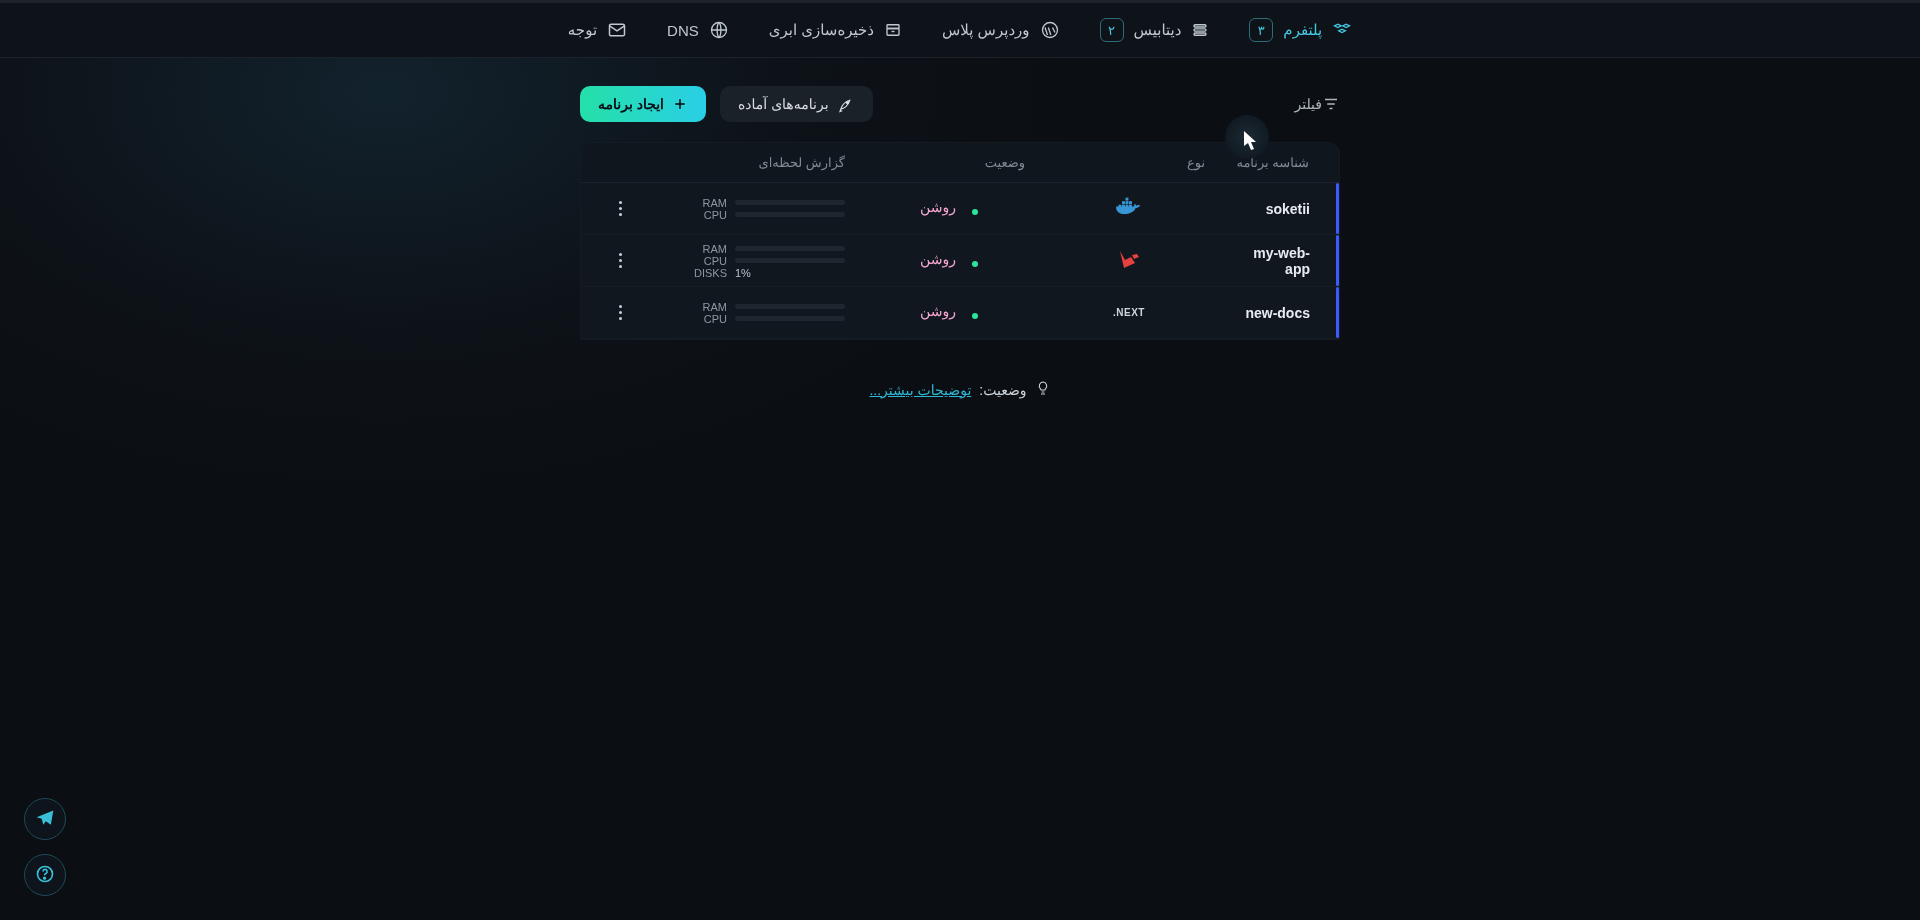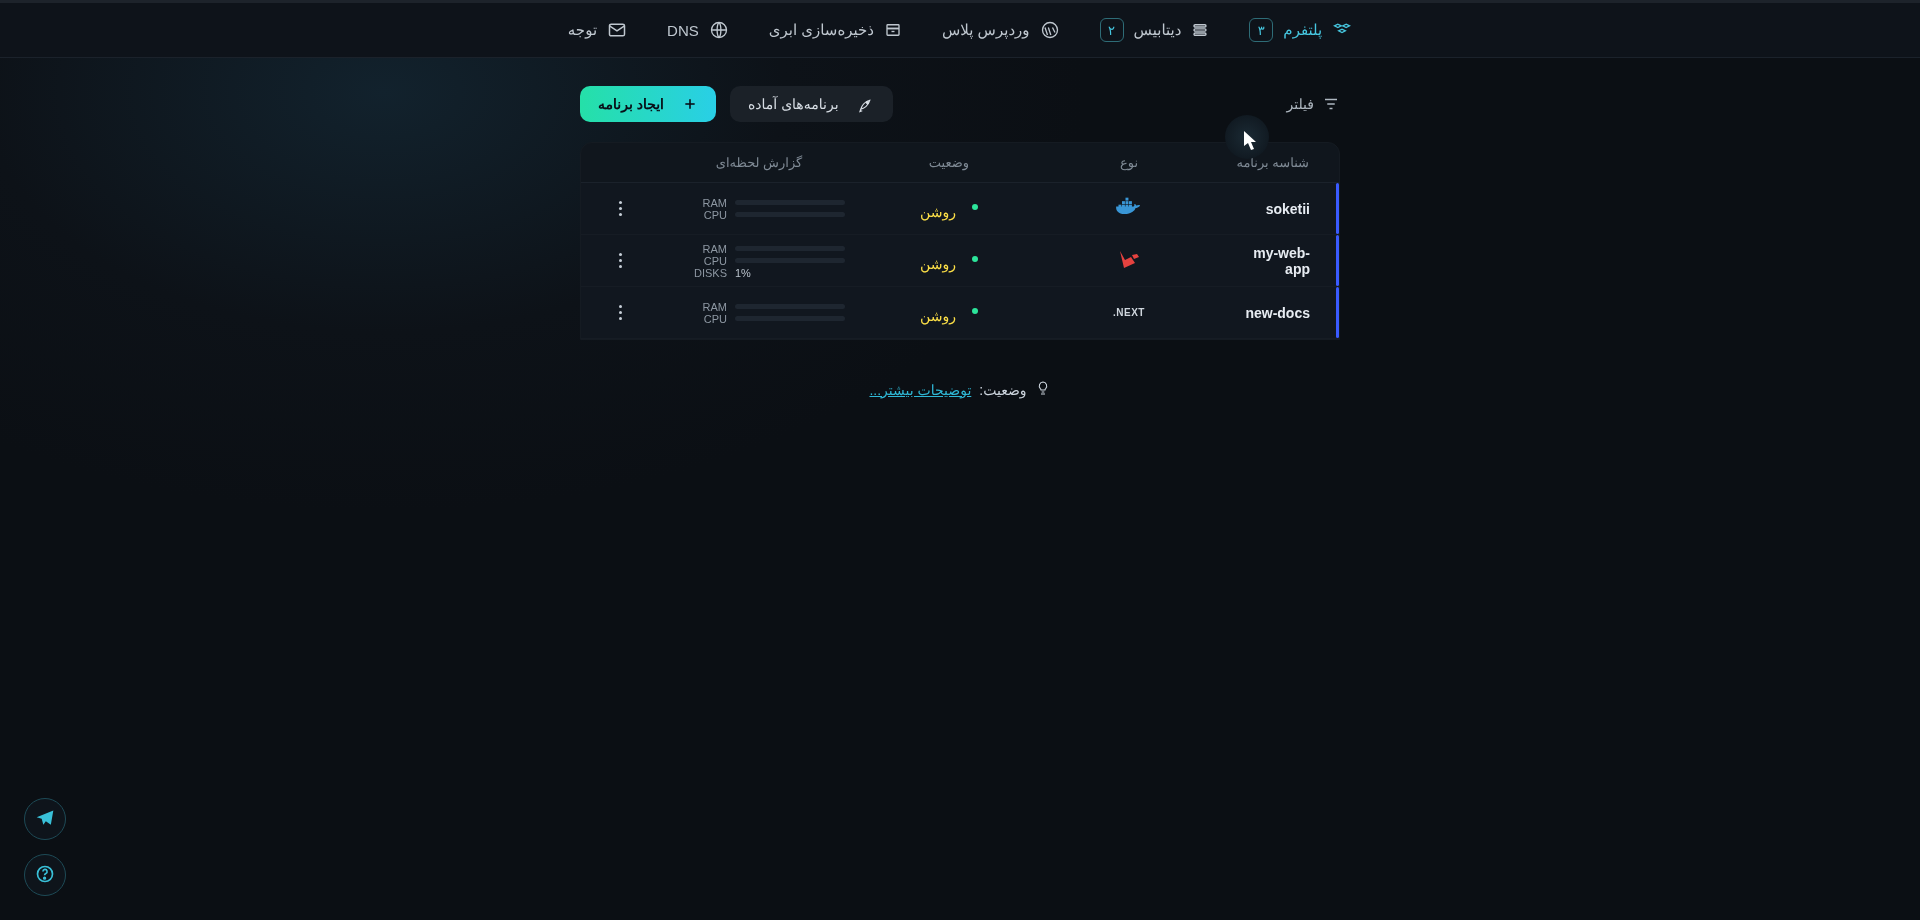--- a/index.html
+++ b/index.html
@@ -44,26 +44,26 @@
   padding-top:28px;
 }
 .container{width:760px}
 
 
 .header-row{
   display:flex;align-items:center;justify-content:space-between;
   margin-bottom:20px;
 }
 .filter{
-  display:flex;align-items:center;gap:8px;color:#aeb7c0;cursor:pointer
+  display:flex;align-items:center;color:#aeb7c0;cursor:pointer
 }
 .header-btns{display:flex;gap:14px}
 .btn{
   height:36px;padding:0 18px;border-radius:10px;
-  display:inline-flex;align-items:center;gap:18px;
+  display:inline-flex;align-items:center;gap:8px;
   font-size:14px;cursor:pointer;border:none;
 }
 .btn-primary{
   background:linear-gradient(90deg,#25e0a8 0%,#29cfe6 100%);
   color:#081018;font-weight:600;
 }
 .btn-dark{
   background:#1b2128;color:#d7dde4;justify-content:flex-end;
 }
 .rocket svg,.plus svg,.filter svg{display:block}
@@ -73,40 +73,40 @@
   background:#10161d;border-radius:12px 12px 0 0;overflow:hidden;
   border:1px solid #151b22;
 }
 .thead{
   display:grid;
   grid-template-columns:120px 180px 180px 200px 1fr;
   align-items:center;height:40px;
   color:#7f8a95;font-size:13px;
   border-bottom:1px solid #1b222b;
 }
-.thead>div{padding:0 14px;text-align:center}
+.thead>div{padding:0 14px;}
 .thead .th-name{text-align:right;padding-right:30px}
 
 .row{
   position:relative;
   display:grid;
   grid-template-columns:120px 180px 180px 200px 1fr;
   align-items:center;min-height:52px;
   border-bottom:1px solid #161c24;
   background:#11171f;
   cursor:pointer;
 }
 .row::before{
   content:"";position:absolute;right:0;top:0;bottom:0;width:3px;
   background:#3a5bff;border-radius:2px;
 }
 .cell{padding:6px 14px;text-align:center;color:#e7ecf2}
 .cell.name{text-align:right;padding-right:29px;font-weight:600;direction:ltr;text-align:right}
 .cell.type{display:flex;justify-content:center}
-.status{display:inline-flex;align-items:flex-start;gap:16px;color:#fde047}
+.status{display:inline-flex;align-items:flex-end;gap:16px;color:#f9a8d4}
 .dot{width:6px;height:6px;border-radius:50%;background:#2ce59b;display:inline-block}
 
 .metrics{display:flex;flex-direction:column;align-items:flex-start;direction:ltr;padding-left:18px}
 .metric{display:flex;align-items:center;gap:8px;font-size:11px;color:#76828e}
 .metric .lbl{width:36px;text-align:right;color:#8d97a2}
 .bar{width:110px;height:5px;border-radius:3px;background:#1e2630;overflow:hidden}
 .fill{height:100%;background:#35b8d6;border-radius:3px}
 .metric .extra{color:#b9c2cb;font-size:11px}
 
 .menu-cell{display:flex;justify-content:center;align-items:center}

